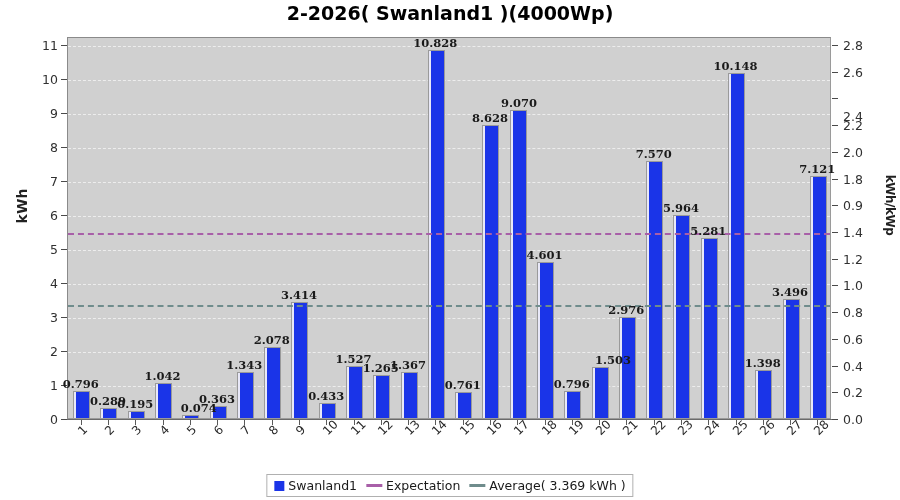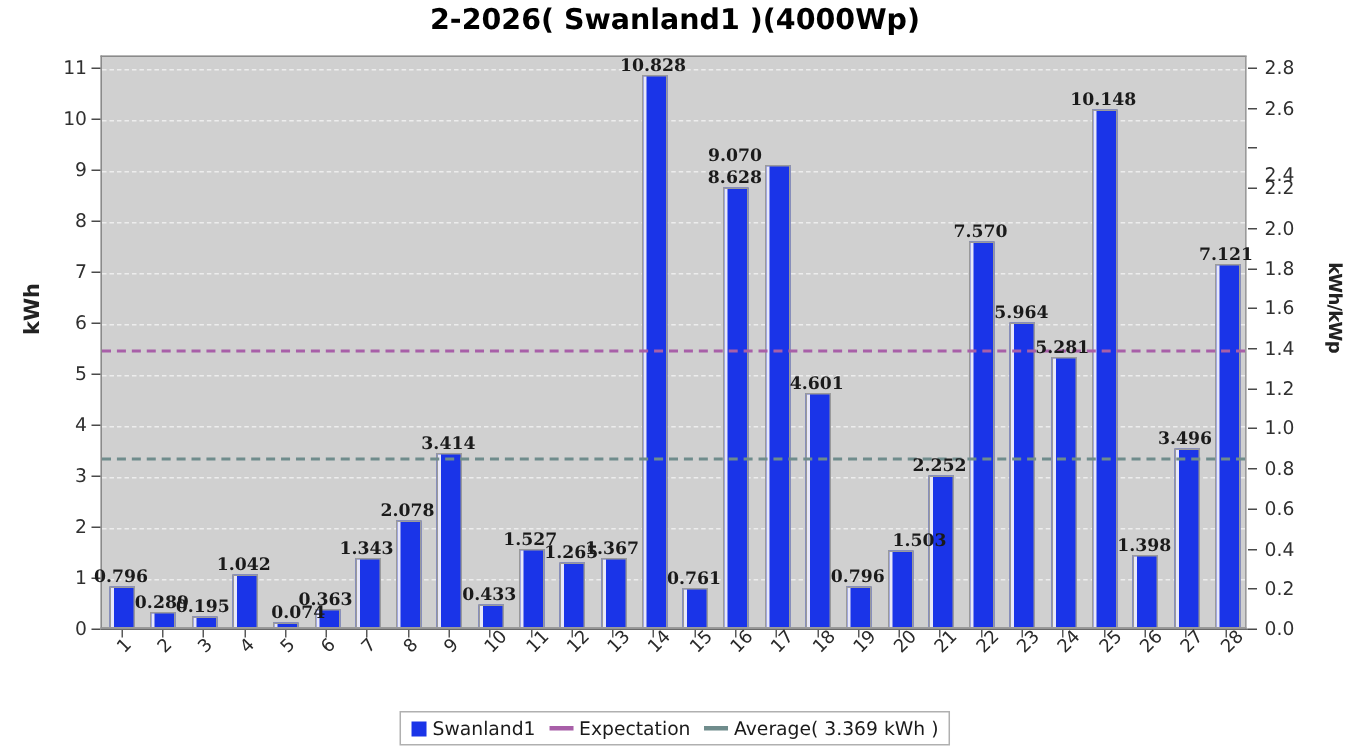--- a/index.html
+++ b/index.html
@@ -347,21 +347,21 @@
       <div class="ytick-right" style="top: 338.857px;">0.6</div>
       <div class="ytick-mark-right" style="top: 338.857px;"></div>
       <div class="ytick-right" style="top: 312.143px;">0.8</div>
       <div class="ytick-mark-right" style="top: 312.143px;"></div>
       <div class="ytick-right" style="top: 285.429px;">1.0</div>
       <div class="ytick-mark-right" style="top: 285.429px;"></div>
       <div class="ytick-right" style="top: 258.714px;">1.2</div>
       <div class="ytick-mark-right" style="top: 258.714px;"></div>
       <div class="ytick-right" style="top: 232px;">1.4</div>
       <div class="ytick-mark-right" style="top: 232px;"></div>
-      <div class="ytick-right" style="top: 205.286px;">1.6</div>
+      <div class="ytick-right" style="top: 205.286px;">0.9</div>
       <div class="ytick-mark-right" style="top: 205.286px;"></div>
       <div class="ytick-right" style="top: 178.571px;">1.8</div>
       <div class="ytick-mark-right" style="top: 178.571px;"></div>
       <div class="ytick-right" style="top: 151.857px;">2.0</div>
       <div class="ytick-mark-right" style="top: 151.857px;"></div>
       <div class="ytick-right" style="top: 125.143px;">2.2</div>
       <div class="ytick-mark-right" style="top: 125.143px;"></div>
       <div class="ytick-right" style="top: 116px;">2.4</div>
       <div class="ytick-mark-right" style="top: 98.4286px;"></div>
       <div class="ytick-right" style="top: 71.7143px;">2.6</div>
@@ -455,25 +455,25 @@
     <div class="bar-label" style="left: 244.357px; top: 358.338px;">1.343</div>
     <div class="bar-label" style="left: 271.643px; top: 333.348px;">2.078</div>
     <div class="bar-label" style="left: 298.929px; top: 287.924px;">3.414</div>
     <div class="bar-label" style="left: 326.214px; top: 389.278px;">0.433</div>
     <div class="bar-label" style="left: 353.5px; top: 352.082px;">1.527</div>
     <div class="bar-label" style="left: 380.786px; top: 360.99px;">1.265</div>
     <div class="bar-label" style="left: 408.071px; top: 357.522px;">1.367</div>
     <div class="bar-label" style="left: 435.357px; top: 35.848px;">10.828</div>
     <div class="bar-label" style="left: 462.643px; top: 378.126px;">0.761</div>
     <div class="bar-label" style="left: 489.929px; top: 110.648px;">8.628</div>
-    <div class="bar-label" style="left: 490px; top: 95.62px;">9.070</div>
+    <div class="bar-label" style="left: 519px; top: 95.62px;">9.070</div>
     <div class="bar-label" style="left: 544.5px; top: 247.566px;">4.601</div>
     <div class="bar-label" style="left: 571.786px; top: 376.936px;">0.796</div>
     <div class="bar-label" style="left: 613px; top: 352.898px;">1.503</div>
-    <div class="bar-label" style="left: 626.357px; top: 302.816px;">2.252</div>
+    <div class="bar-label" style="left: 626.357px; top: 302.816px;">2.976</div>
     <div class="bar-label" style="left: 653.643px; top: 146.62px;">7.570</div>
     <div class="bar-label" style="left: 680.929px; top: 201.224px;">5.964</div>
     <div class="bar-label" style="left: 708.214px; top: 224.446px;">5.281</div>
     <div class="bar-label" style="left: 735.5px; top: 58.968px;">10.148</div>
     <div class="bar-label" style="left: 762.786px; top: 356.468px;">1.398</div>
     <div class="bar-label" style="left: 790.071px; top: 285.136px;">3.496</div>
     <div class="bar-label" style="left: 817.357px; top: 161.886px;">7.121</div>
   </div>
 
 </body></html>

